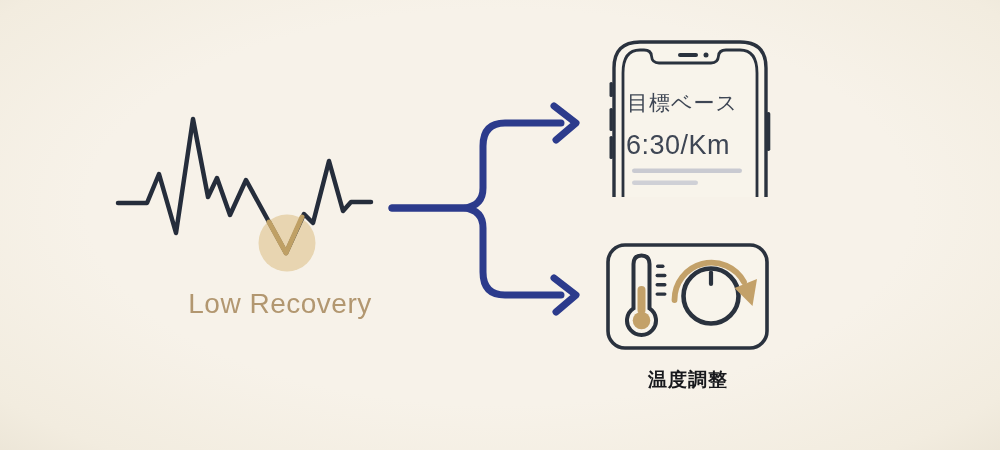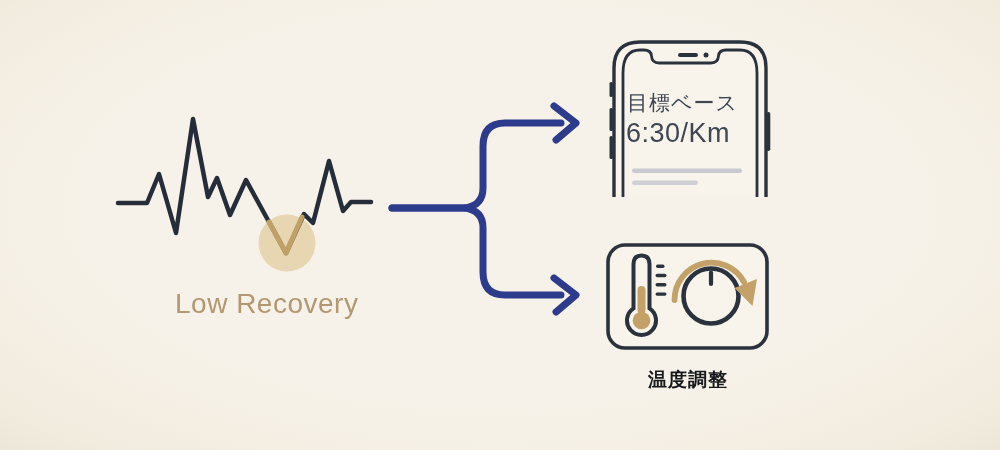--- a/index.html
+++ b/index.html
@@ -11,30 +11,31 @@
     overflow: hidden;
   }
   .canvas {
     position: absolute; inset: 0;
     background: radial-gradient(ellipse 75% 80% at 50% 46%, #f7f2e9 55%, #f2ecdf 85%, #eae3d4 100%);
   }
   .artwork { position: absolute; left: 0; top: 0; }
   .label { position: absolute; white-space: nowrap; }
   .low-recovery-label {
     left: 175px; top: 288px; width: 210px;
+    text-align: center;
     font-size: 28px; letter-spacing: 0.5px;
     color: #b29770; font-weight: 500;
   }
   .phone-title {
     left: 627px; top: 89px;
     font-size: 21px; letter-spacing: 1px;
     color: #3e4654;
   }
   .phone-value {
-    left: 626px; top: 118px;
+    left: 626px; top: 130px;
     font-size: 27px; letter-spacing: 0.5px;
     color: #3e4654;
   }
   .temp-label {
     left: 608px; top: 367px; width: 160px;
     text-align: center;
     font-size: 19px; font-weight: 700; letter-spacing: 1px;
     color: #17181c;
   }
 </style>

